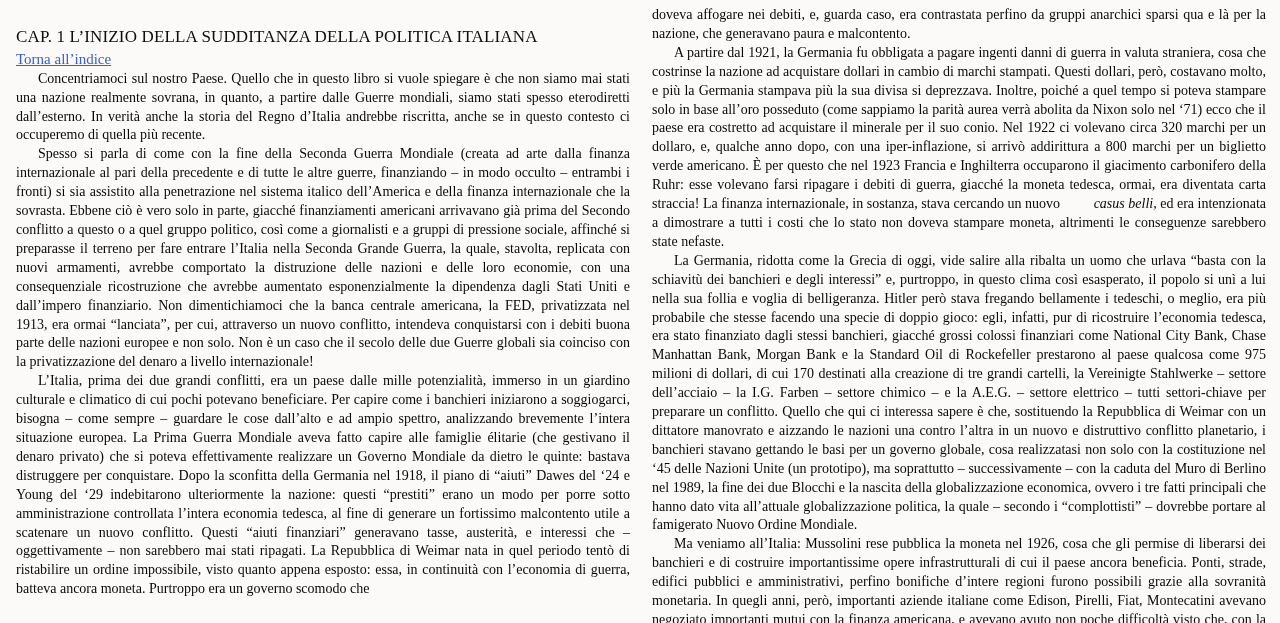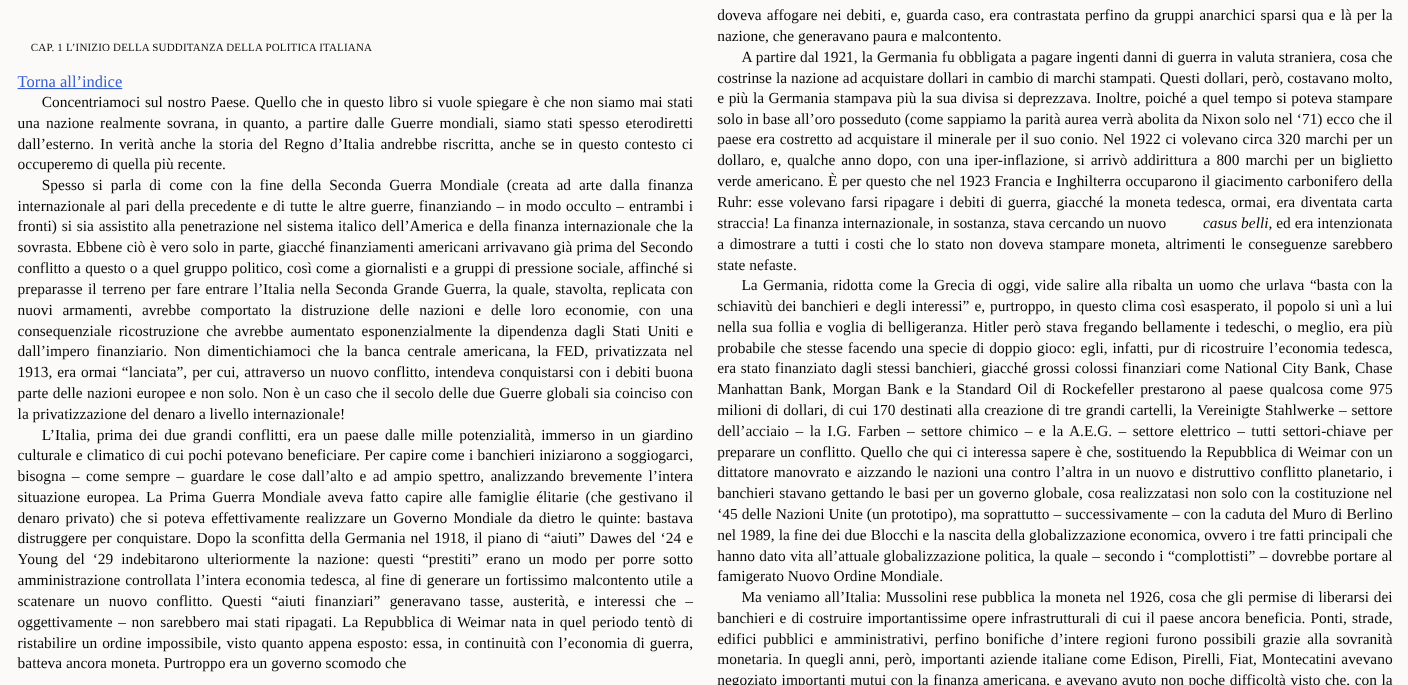--- a/index.html
+++ b/index.html
@@ -40,24 +40,24 @@
     padding: 0 10px 0 16px;
   }
   .col-right {
     padding: 0 14px 0 12px;
   }
   .chapter-head {
     padding-top: 26px;
   }
   .chapter-title {
     font-family: "Liberation Serif", "DejaVu Serif", serif;
-    font-size: 10px;
+    font-size: 17px;
     line-height: 1.25;
     letter-spacing: 0.15px;
-    margin: 12px;
+    margin: 0;
     font-weight: normal;
     color: #0d0d0d;
     white-space: nowrap;
   }
   .toc-link {
     display: inline-block;
     margin-top: 3px;
     font-size: 15px;
     line-height: 1.3;
     color: #3a5fcd;

